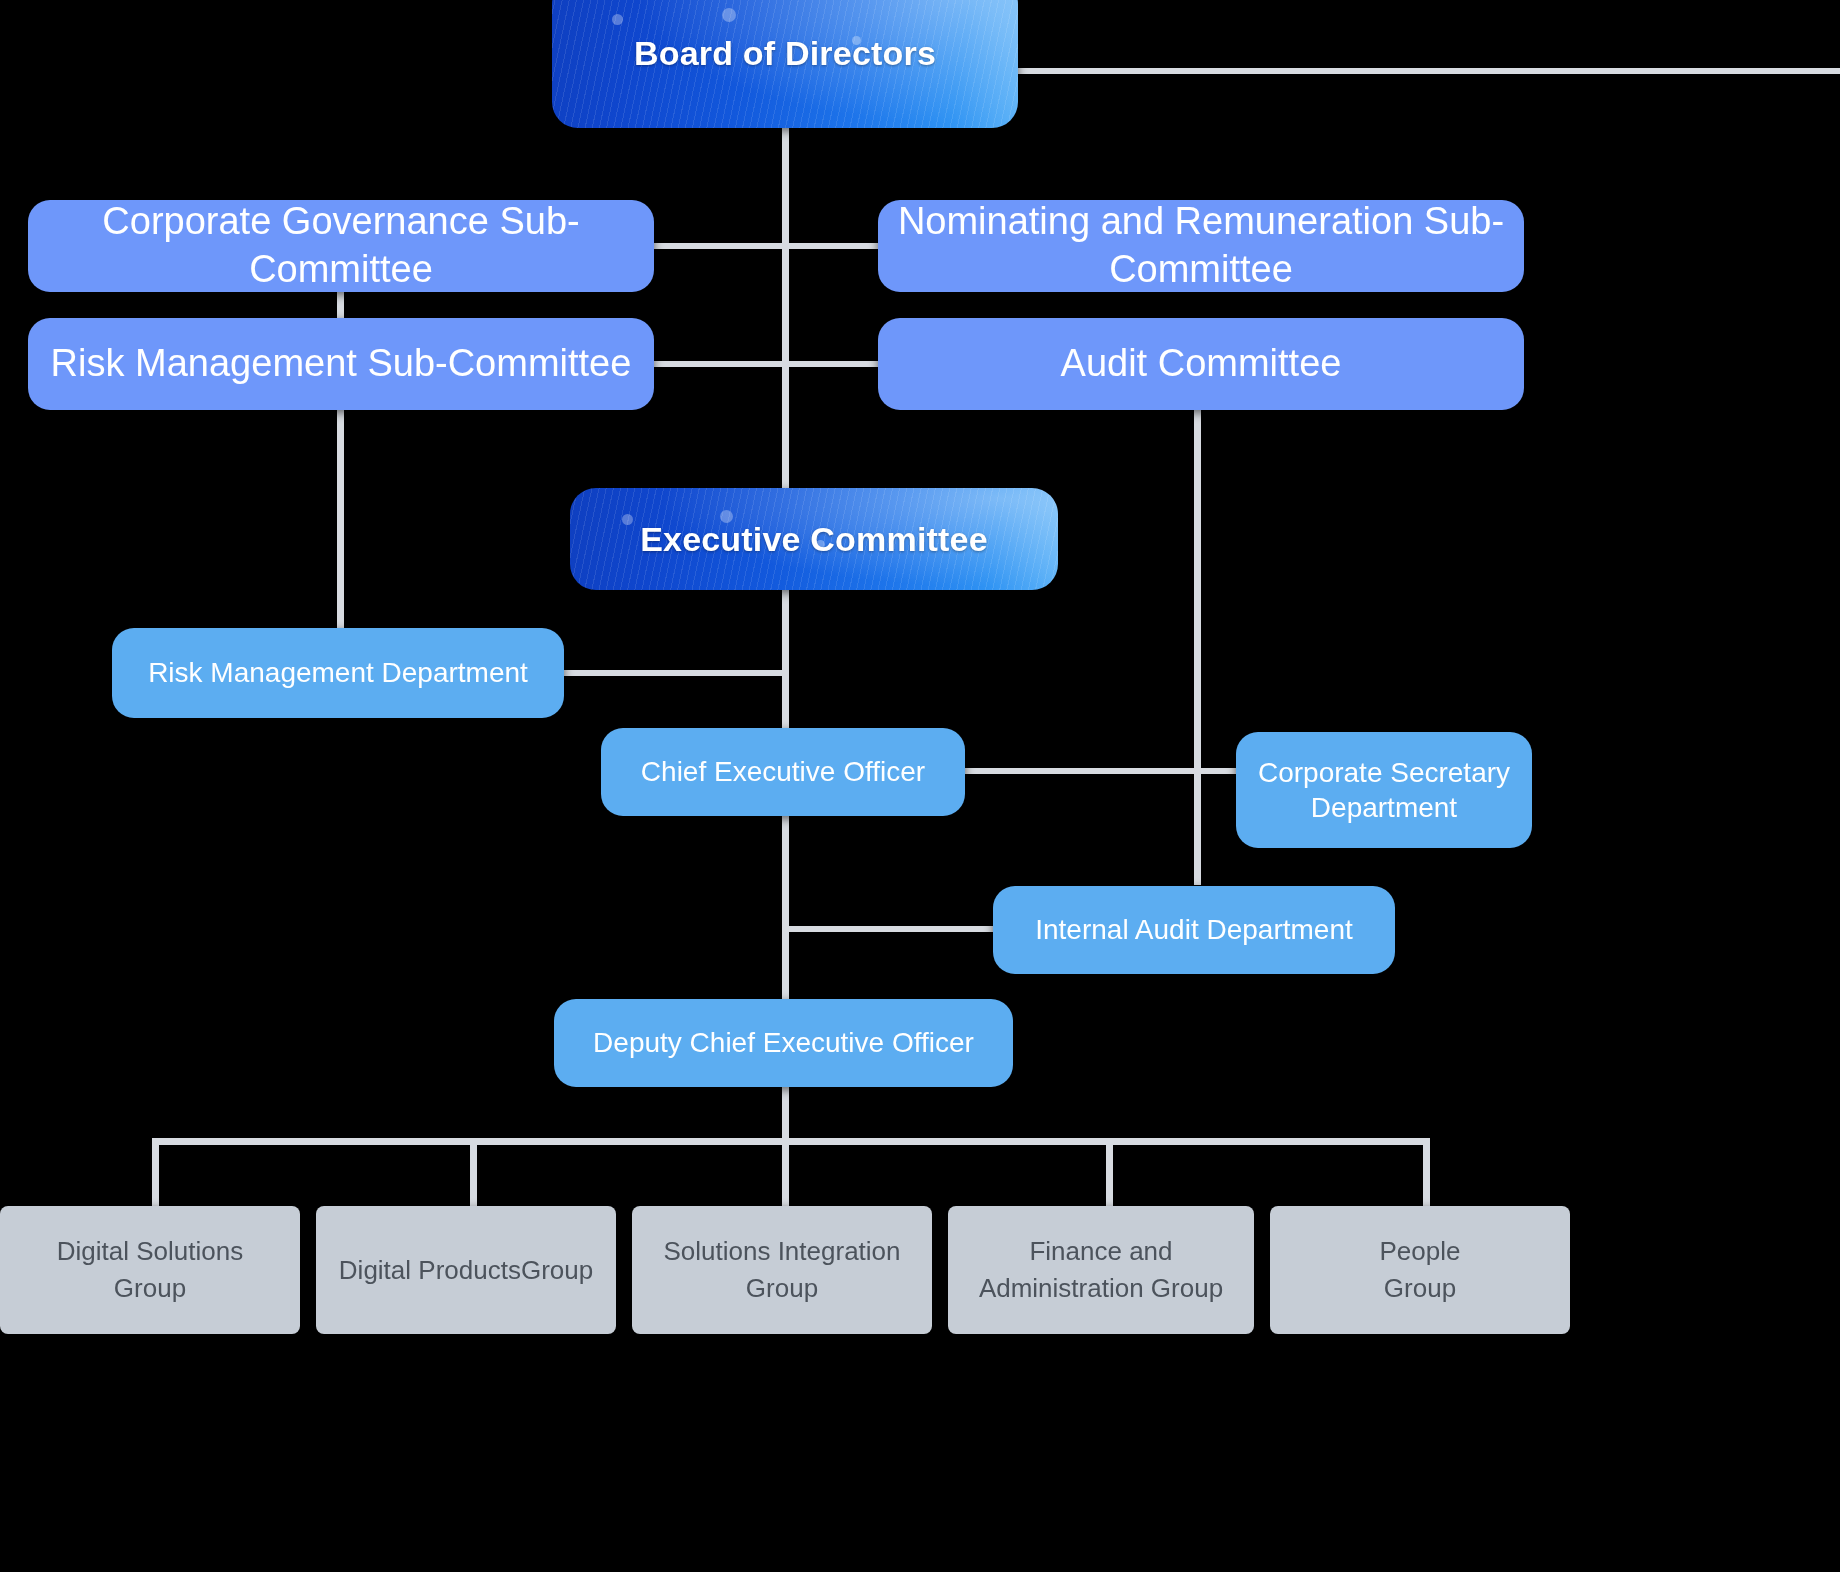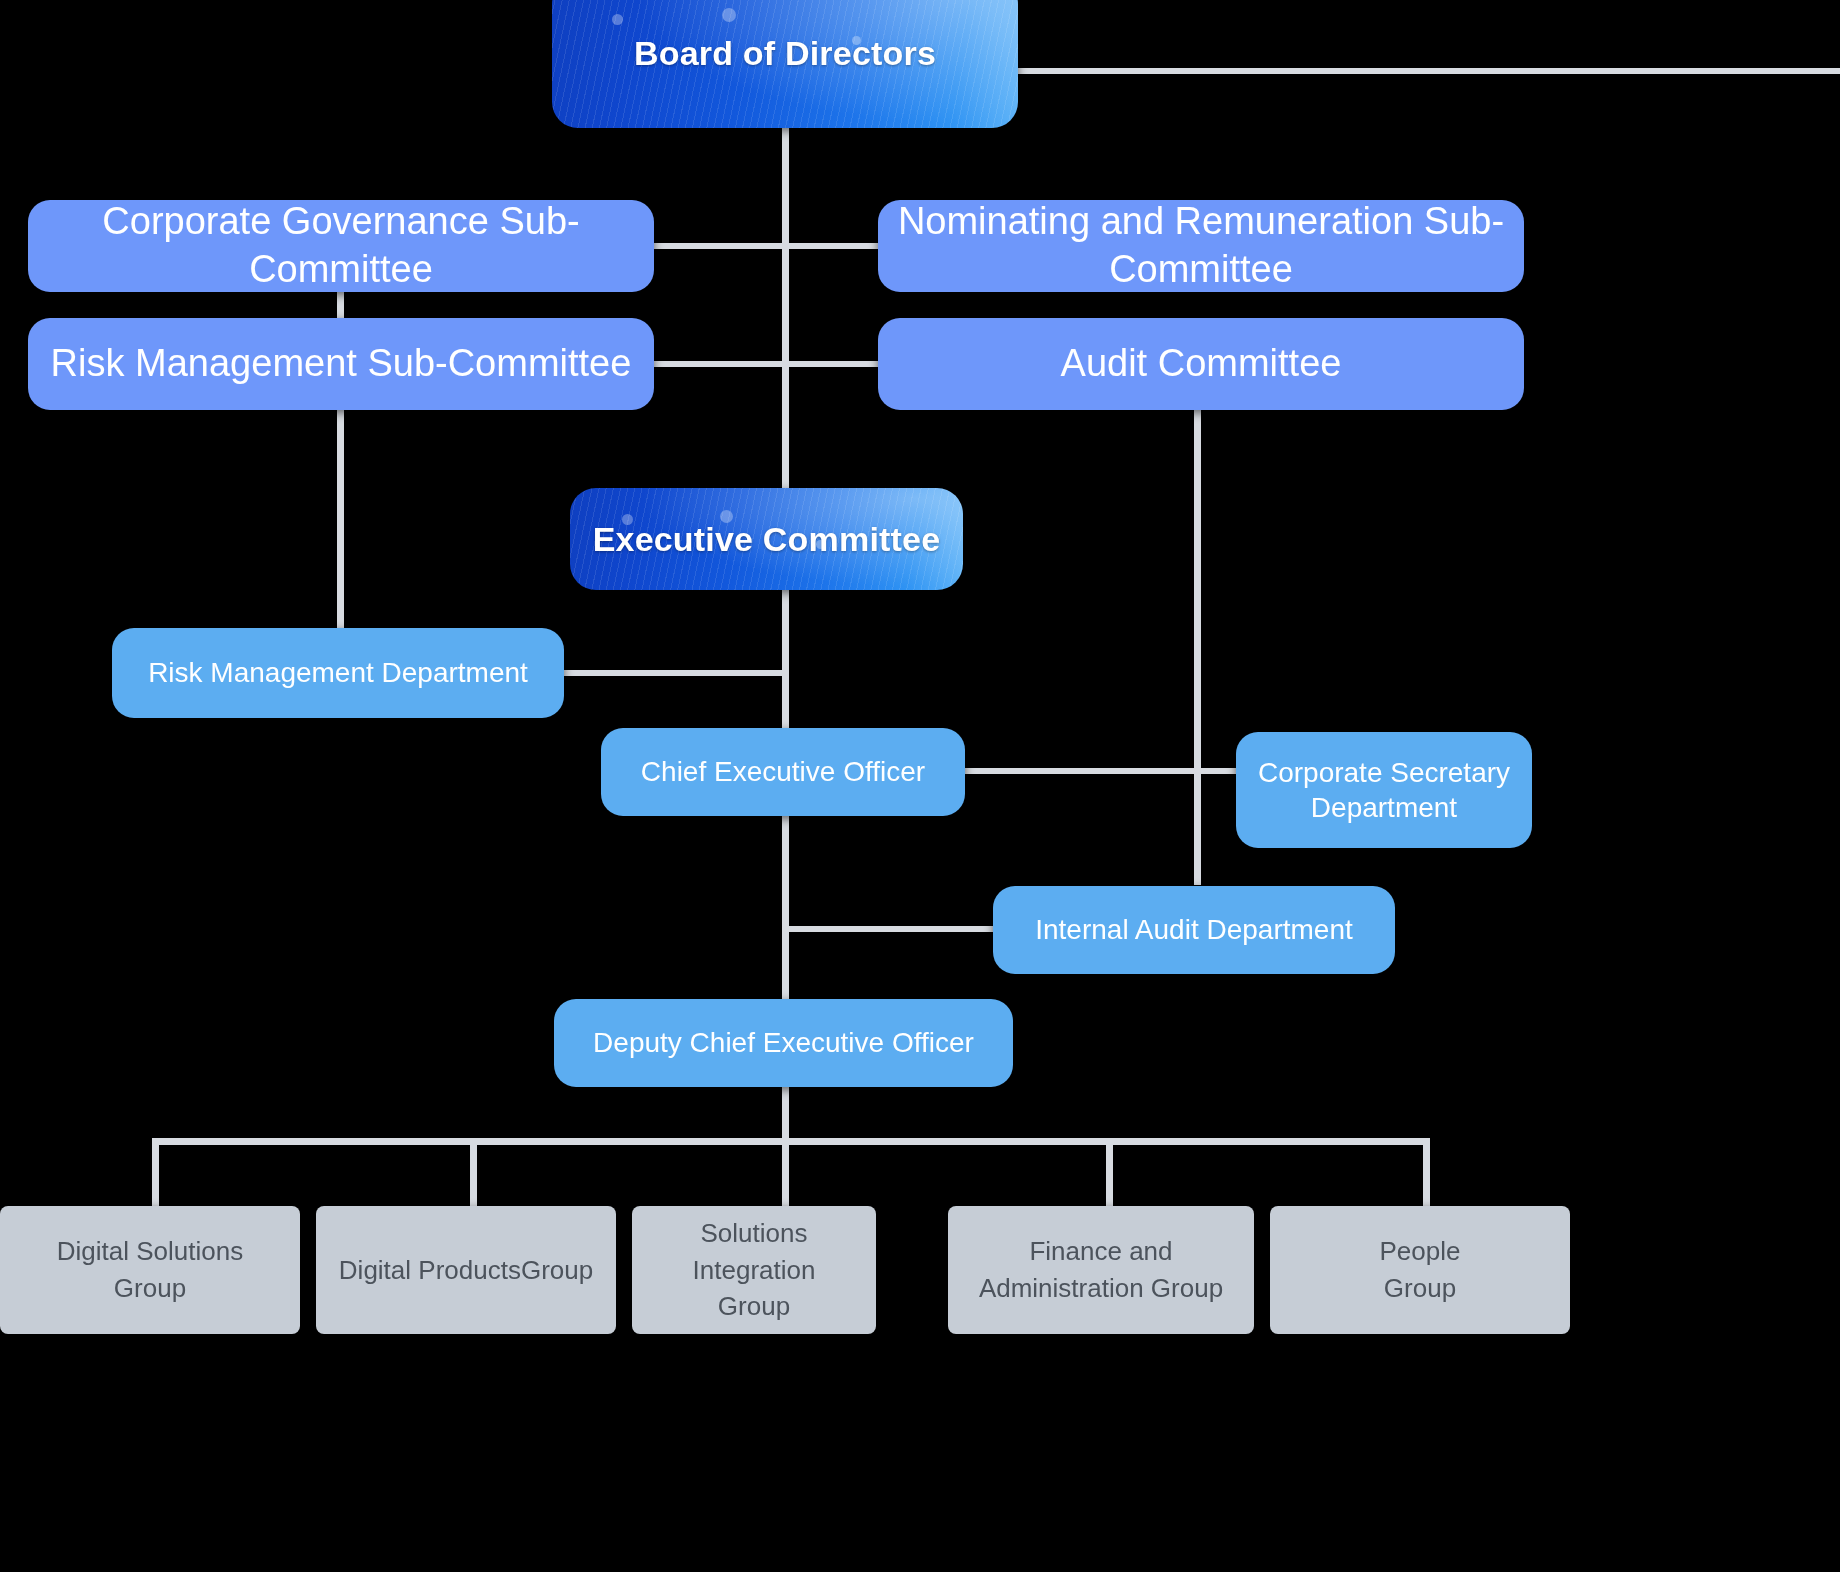--- a/index.html
+++ b/index.html
@@ -130,21 +130,21 @@
   </div>
 
   <div class="node committee" style="left:28px; top:318px; width:626px; height:92px;">
     <span>Risk Management Sub-Committee</span>
   </div>
 
   <div class="node committee" style="left:878px; top:318px; width:646px; height:92px;">
     <span>Audit Committee</span>
   </div>
 
-  <div class="node primary" style="left:570px; top:488px; width:393px; height:102px;">
+  <div class="node primary" style="left:570px; top:488px; width:488px; height:102px;">
     <span class="dot" style="left:52px; top:26px; width:11px; height:11px;"></span>
     <span class="dot" style="left:150px; top:22px; width:13px; height:13px;"></span>
     <span class="dot" style="left:246px; top:52px; width:9px; height:9px;"></span>
     <span>Executive Committee</span>
   </div>
 
   <div class="node dept" style="left:112px; top:628px; width:452px; height:90px;">
     <span>Risk Management Department</span>
   </div>
 
@@ -168,21 +168,21 @@
   <div class="node group" style="left:0px; top:1206px; width:300px; height:128px; flex-direction:column;">
     <span>Digital Solutions</span>
     <span>Group</span>
   </div>
 
   <div class="node group" style="left:316px; top:1206px; width:300px; height:128px; flex-direction:row;">
     <span>Digital Products</span>
     <span>Group</span>
   </div>
 
-  <div class="node group" style="left:632px; top:1206px; width:244px; height:128px; flex-direction:column;">
+  <div class="node group" style="left:632px; top:1206px; width:300px; height:128px; flex-direction:column;">
     <span>Solutions Integration</span>
     <span>Group</span>
   </div>
 
   <div class="node group" style="left:948px; top:1206px; width:306px; height:128px; flex-direction:column;">
     <span>Finance and</span>
     <span>Administration Group</span>
   </div>
 
   <div class="node group" style="left:1270px; top:1206px; width:300px; height:128px; flex-direction:column;">

